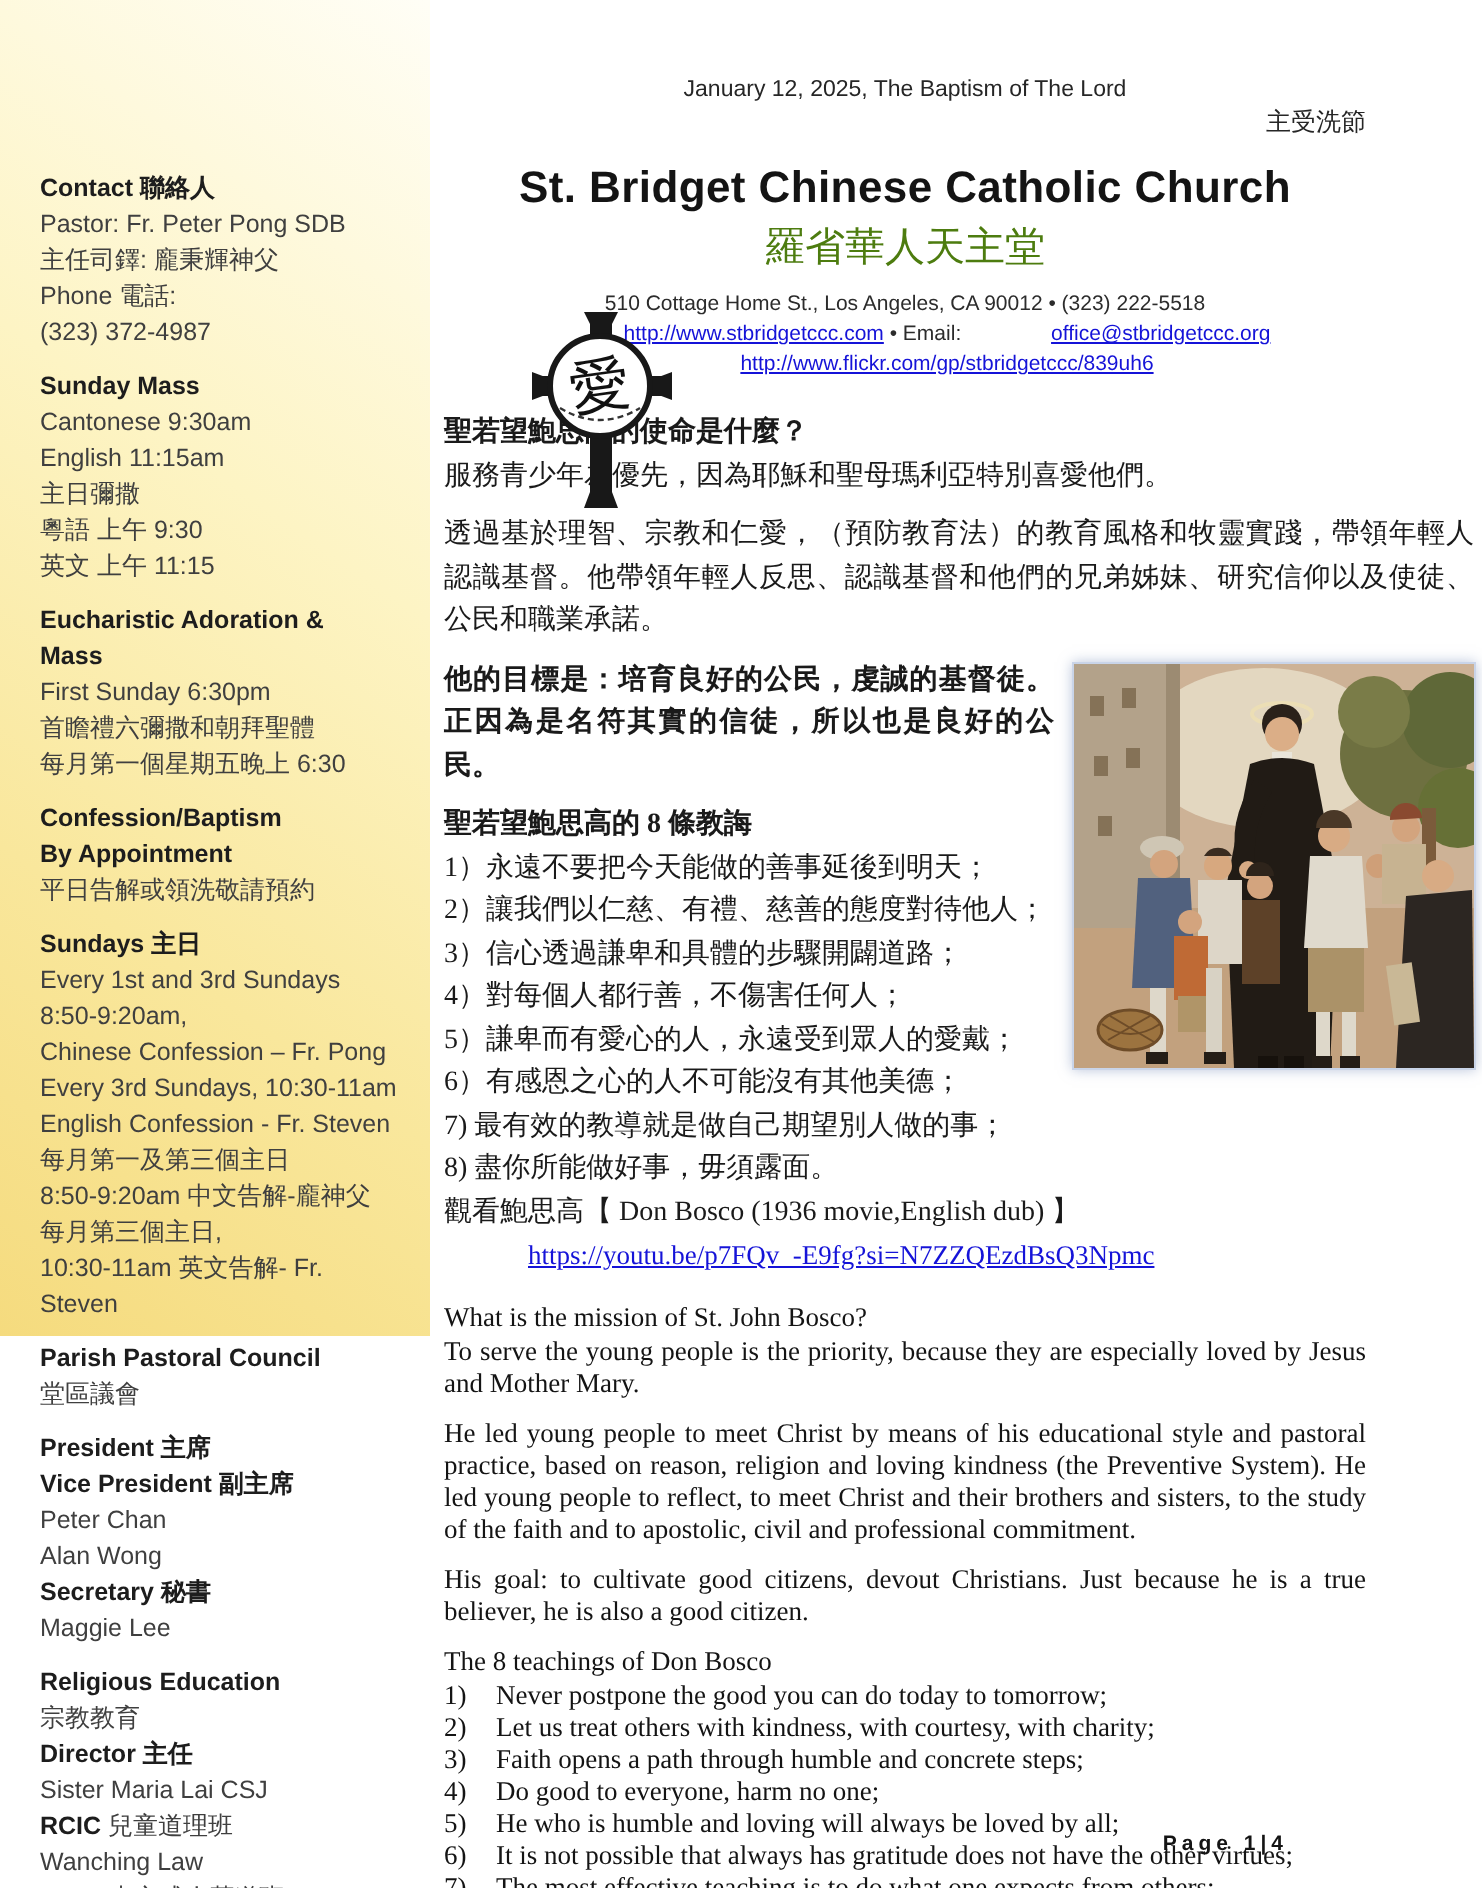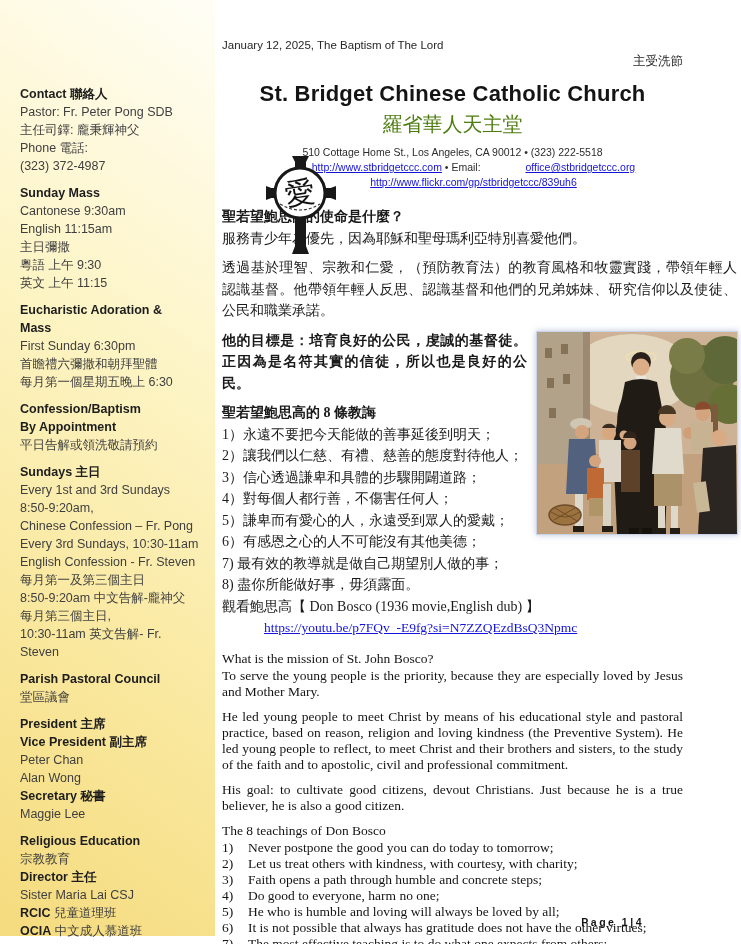--- a/index.html
+++ b/index.html
@@ -1,27 +1,27 @@
 <!DOCTYPE html>
 <html><head>
 <meta charset="utf-8">
 <style>
   html,body{margin:0;padding:0;background:#e9e9e9;}
   .page{position:relative;width:741px;height:944px;background:#ffffff;overflow:hidden;
         font-family:"Liberation Sans",sans-serif;}
   
-  .sidebar{position:absolute;left:0;top:0;width:215px;height:936px;box-sizing:border-box;
+  .sidebar{position:absolute;left:0;top:0;width:215px;height:668px;box-sizing:border-box;
            padding:85px 14px 0 20px;
            background:linear-gradient(215deg,#fffef6 0%,#fdf4c4 38%,#f9e79c 70%,#f5db7e 100%);}
   .sb-block{margin:0 0 9px 0;}
   .sb-line{font-size:12.5px;line-height:18px;color:#3f3f3f;}
   .sb-line b{color:#1d1d1d;font-weight:bold;}
   
   .main{position:absolute;left:222px;top:0;width:515px;}
-  .date-line{width:461px;text-align:left;font-size:11.5px;line-height:15px;color:#262626;padding-top:38px;}
+  .date-line{width:461px;text-align:center;font-size:11.5px;line-height:15px;color:#262626;padding-top:38px;}
   .date-zh{width:461px;text-align:right;font-size:12.5px;line-height:17px;color:#262626;}
   .church-header{position:relative;width:461px;margin-bottom:16px;}
   .church-name{margin:10px 0 0 0;font-size:22px;line-height:28px;font-weight:bold;color:#141414;
                text-align:center;letter-spacing:.2px;}
   .church-name-zh{font-size:20px;line-height:26px;text-align:center;color:#4d7c0f;
                   font-family:"Liberation Serif","DejaVu Serif",serif;margin-top:3px;}
   .addr{font-size:10.5px;line-height:15px;text-align:center;color:#2c2c2c;}
   .addr.first{margin-top:8px;}
   a.link{color:#1513d8;text-decoration:underline;cursor:pointer;padding-left:42px;}
   .logo{position:absolute;left:30px;top:74px;}
@@ -107,20 +107,21 @@
           <div class="sb-line">Alan Wong</div>
           <div class="sb-line"><b>Secretary 秘書</b></div>
           <div class="sb-line">Maggie Lee</div>
         </div>
         <div class="sb-block">
           <div class="sb-line"><b>Religious Education</b></div>
           <div class="sb-line">宗教教育</div>
           <div class="sb-line"><b>Director 主任</b></div>
           <div class="sb-line">Sister Maria Lai CSJ</div>
           <div class="sb-line"><b>RCIC</b> 兒童道理班</div>
+          <div class="sb-line">Wanching Law</div>
           <div class="sb-line"><b>OCIA</b> 中文成人慕道班</div>
         </div>
       </div>
   </aside>
 
   <div class="main">
 
     <div class="date-line">January 12, 2025, The Baptism of The Lord</div>
     <div class="date-zh">主受洗節</div>
 

